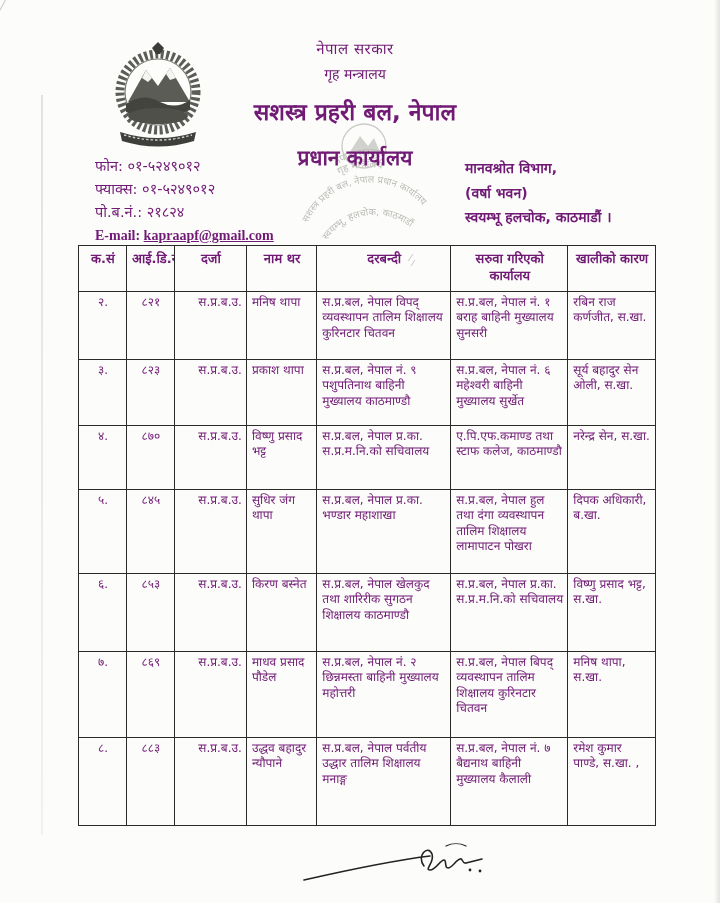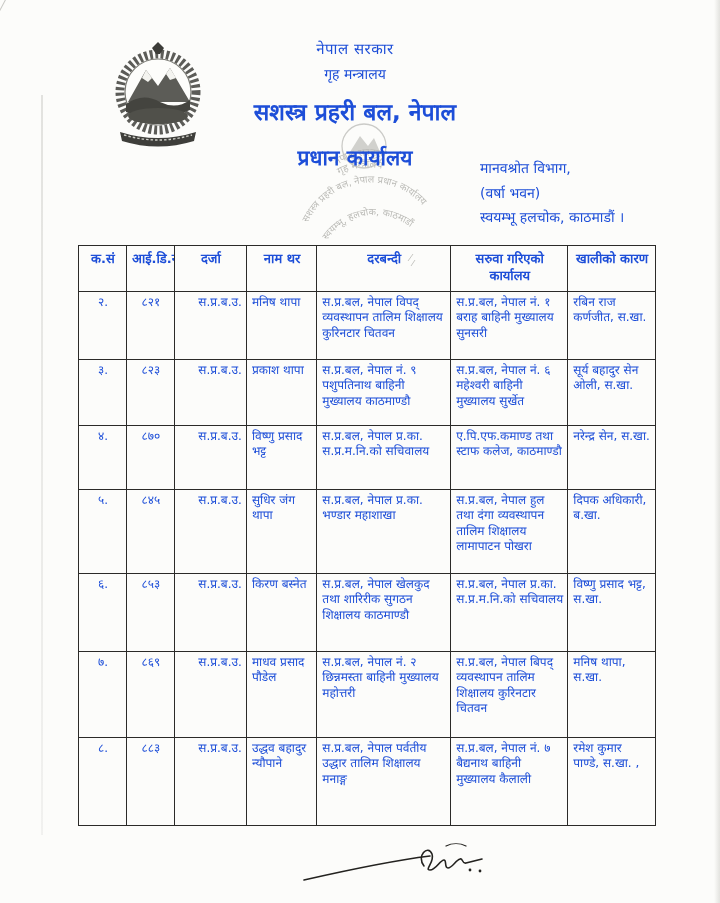--- a/index.html
+++ b/index.html
@@ -3,21 +3,21 @@
 <meta charset="utf-8">
 <style>
   html,body{margin:0;padding:0;background:#e8e8e6;}
   .page{
     position:relative;
     width:720px;height:903px;
     margin:0 auto;
     background:#fcfcfa;
     overflow:hidden;
     font-family:"DejaVu Sans", sans-serif;
-    color:#1d4ed8;
+    color:#701a75;
   }
   
   .fold-line-diag{position:absolute;left:8px;top:-6px;width:1px;height:118px;background:#c9c9c5;transform:rotate(28deg);transform-origin:top left;}
   .fold-line-vert{position:absolute;left:41px;top:95px;width:2px;height:740px;background:linear-gradient(#d7d7d3,#ececea);opacity:.7;}
   .edge-shade{position:absolute;right:0;top:0;width:6px;height:903px;background:linear-gradient(to left,#e3e3df,rgba(255,255,255,0));}
 
   
   .title-stack{position:absolute;left:180px;top:38px;width:350px;text-align:center;}
   .t-gov{font-size:15px;letter-spacing:.5px;margin:0 0 6px 0;}
   .t-min{font-size:14px;margin:0 0 8px 0;}
@@ -26,21 +26,21 @@
 
   .logo{position:absolute;left:98px;top:40px;width:120px;height:112px;}
 
   .stamp{position:absolute;left:272px;top:112px;width:182px;height:136px;opacity:.55;z-index:1;}
 
   .contact{position:absolute;left:95px;top:155px;width:260px;font-size:14.5px;line-height:1.6;}
   .contact .row{white-space:nowrap;}
   .contact .email-row{font-family:"Liberation Serif", serif;font-weight:bold;font-size:14px;}
   .contact .email-row .email{text-decoration:underline;}
 
-  .dest{position:absolute;left:480px;top:156px;width:220px;font-size:14px;line-height:1.75;}
+  .dest{position:absolute;left:465px;top:156px;width:220px;font-size:14px;line-height:1.75;font-weight:bold;}
 
   
   table.roster{
     position:absolute;left:78px;top:245px;width:578px;
     border-collapse:collapse;table-layout:fixed;
     font-size:12px;line-height:1.28;
   }
   table.roster th, table.roster td{
     border:1.4px solid #2b2a28;
     padding:3px 4px 4px 5px;
@@ -105,20 +105,26 @@
       <path d="M76 44 Q92 52 108 44" stroke-width="1.2"></path>
     </g>
     <g fill="#85857f" font-size="10" text-anchor="middle" transform="rotate(-4 91 90)">
       <text><textPath href="#arcA" startOffset="50%">नेपाल सरकार</textPath></text>
       <text><textPath href="#arcB" startOffset="50%">गृह मन्त्रालय</textPath></text>
       <text font-size="9.5"><textPath href="#arcC" startOffset="50%">सशस्त्र प्रहरी बल, नेपाल प्रधान कार्यालय</textPath></text>
       <text font-size="9.5"><textPath href="#arcD" startOffset="50%">स्वयम्भू, हलचोक, काठमाडौं</textPath></text>
     </g>
   </svg>
 
+  <div class="contact">
+    <div class="row"><span>फोन:</span> <span>०१-५२४९०१२</span></div>
+    <div class="row"><span>फ्याक्स:</span> <span>०१-५२४९०१२</span></div>
+    <div class="row"><span>पो.ब.नं.:</span> <span>२१८२४</span></div>
+    <div class="row email-row"><span>E-mail:</span> <span class="email">kapraapf@gmail.com</span></div>
+  </div>
 
   <div class="dest">
     <div>मानवश्रोत विभाग,</div>
     <div>(वर्षा भवन)</div>
     <div>स्वयम्भू हलचोक, काठमाडौं ।</div>
   </div>
 
   <svg class="pencil-mark" viewBox="0 0 14 18">
     <path d="M9 2 L4 9 M11 8 L7 14" stroke="#9b9b95" stroke-width="1" fill="none"></path>
   </svg>

